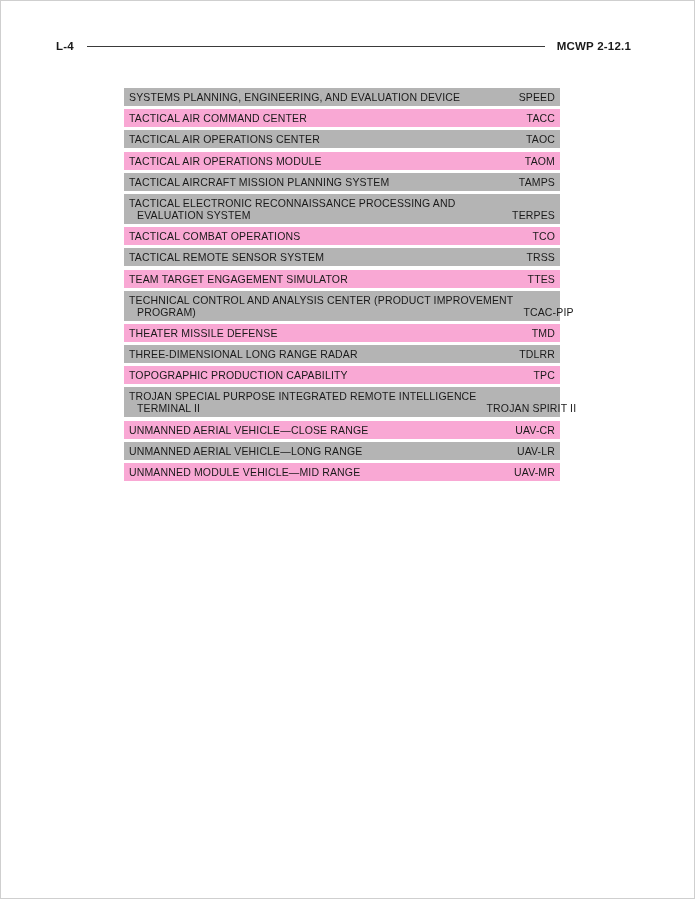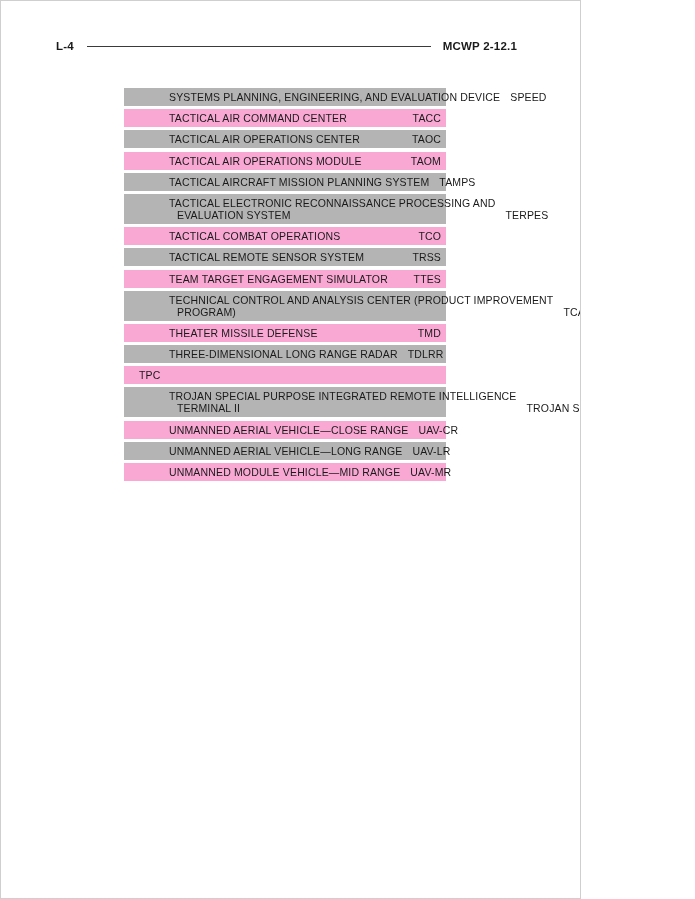--- a/index.html
+++ b/index.html
@@ -3,21 +3,21 @@
 <meta charset="utf-8">
 <style>
   html, body {
     margin: 0;
     padding: 0;
     background: #ffffff;
     font-family: "Liberation Sans", sans-serif;
   }
   .page {
     position: relative;
-    width: 581px;
+    width: 695px;
     height: 899px;
     box-sizing: border-box;
     background: #ffffff;
     border: 1px solid #cfcfcf;
     overflow: hidden;
     color: var(--text-color, #1a1a1a);
   }
   .header {
     display: flex;
     align-items: center;
@@ -47,21 +47,20 @@
     letter-spacing: 0.15px;
   }
   .row.shaded {
     background: var(--row-gray, #b4b4b4);
   }
   .row.plain {
     background: #f9a8d4;
   }
   .desc {
     flex: 1 1 auto;
-    margin-left: 40px;
   }
   .desc .line {
     display: block;
     white-space: nowrap;
   }
   .desc .line.cont {
     padding-left: 8px;
   }
   .acr {
     flex: 0 0 auto;
@@ -148,20 +147,23 @@
         </div>
         <div class="acr">TMD</div>
       </div>
       <div class="row shaded">
         <div class="desc">
           <span class="line">THREE-DIMENSIONAL LONG RANGE RADAR</span>
         </div>
         <div class="acr">TDLRR</div>
       </div>
       <div class="row plain">
+        <div class="desc">
+          <span class="line">TOPOGRAPHIC PRODUCTION CAPABILITY</span>
+        </div>
         <div class="acr">TPC</div>
       </div>
       <div class="row shaded">
         <div class="desc">
           <span class="line">TROJAN SPECIAL PURPOSE INTEGRATED REMOTE INTELLIGENCE</span>
           <span class="line cont">TERMINAL II</span>
         </div>
         <div class="acr">TROJAN SPIRIT II</div>
       </div>
       <div class="row plain">

